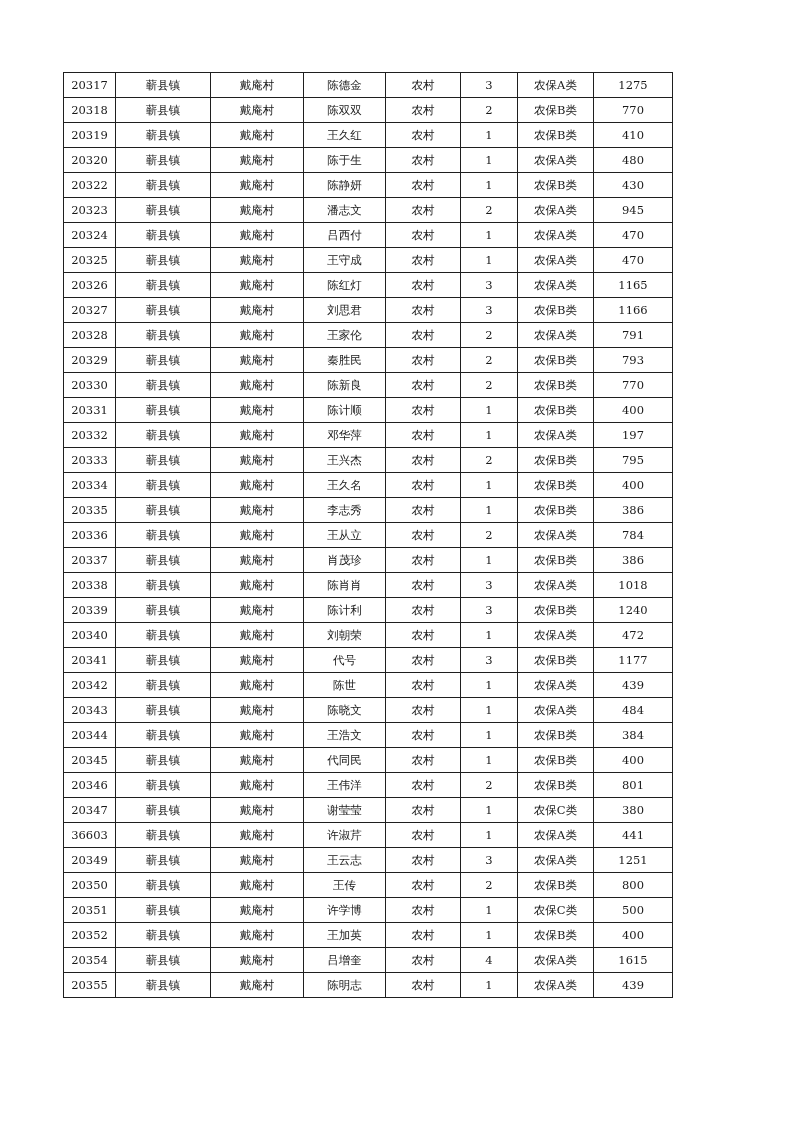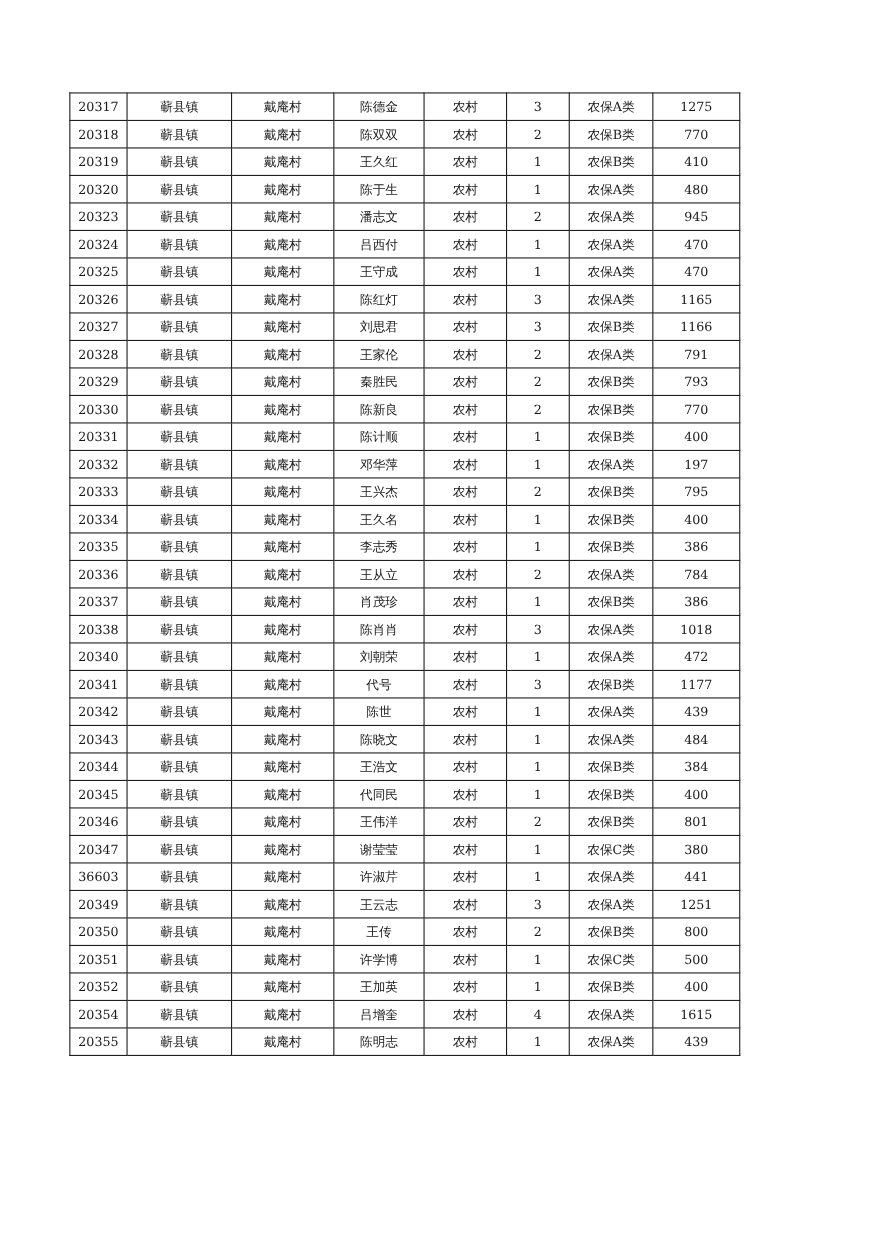--- a/index.html
+++ b/index.html
@@ -7,21 +7,21 @@
     position: relative;
     width: 793px;
     height: 1122px;
     background: #ffffff;
     overflow: hidden;
     font-family: "DejaVu Serif", "Liberation Serif", serif;
   }
   table.data-table {
     position: absolute;
     left: 63px;
-    top: 84px;
+    top: 72px;
     width: 609px;
     border-collapse: collapse;
     table-layout: fixed;
     border-radius: 17px;
   }
   table.data-table td {
     border: 1px solid #1f1f1f;
     height: 24px;
     padding: 0;
     text-align: center;
@@ -91,20 +91,30 @@
     <td>20320</td>
     <td>蕲县镇</td>
     <td>戴庵村</td>
     <td>陈于生</td>
     <td>农村</td>
     <td>1</td>
     <td>农保A类</td>
     <td>480</td>
   </tr>
         <tr>
+    <td>20322</td>
+    <td>蕲县镇</td>
+    <td>戴庵村</td>
+    <td>陈静妍</td>
+    <td>农村</td>
+    <td>1</td>
+    <td>农保B类</td>
+    <td>430</td>
+  </tr>
+        <tr>
     <td>20323</td>
     <td>蕲县镇</td>
     <td>戴庵村</td>
     <td>潘志文</td>
     <td>农村</td>
     <td>2</td>
     <td>农保A类</td>
     <td>945</td>
   </tr>
         <tr>
@@ -249,20 +259,30 @@
   </tr>
         <tr>
     <td>20338</td>
     <td>蕲县镇</td>
     <td>戴庵村</td>
     <td>陈肖肖</td>
     <td>农村</td>
     <td>3</td>
     <td>农保A类</td>
     <td>1018</td>
+  </tr>
+        <tr>
+    <td>20339</td>
+    <td>蕲县镇</td>
+    <td>戴庵村</td>
+    <td>陈计利</td>
+    <td>农村</td>
+    <td>3</td>
+    <td>农保B类</td>
+    <td>1240</td>
   </tr>
         <tr>
     <td>20340</td>
     <td>蕲县镇</td>
     <td>戴庵村</td>
     <td>刘朝荣</td>
     <td>农村</td>
     <td>1</td>
     <td>农保A类</td>
     <td>472</td>

